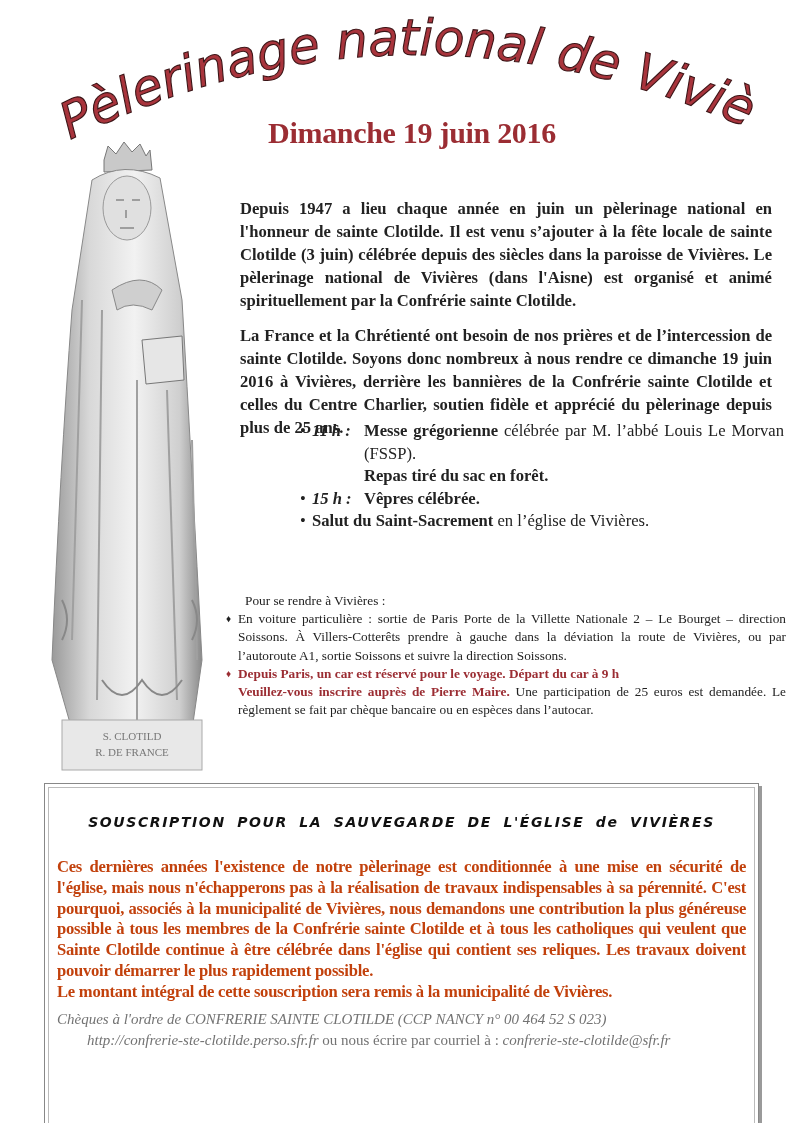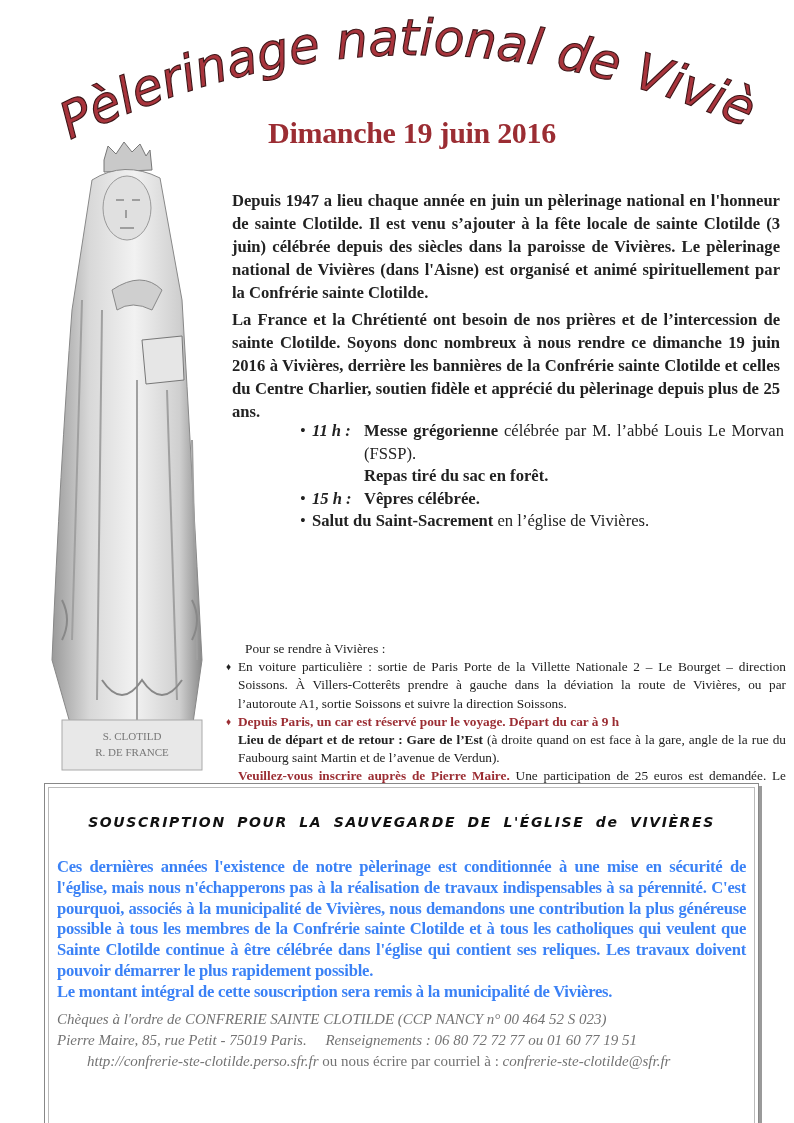--- a/index.html
+++ b/index.html
@@ -6,40 +6,40 @@
   body { width: 794px; height: 1123px; position: relative; overflow: hidden;
          font-family: "Liberation Serif", "DejaVu Serif", serif; color: #222; }
   .title-svg { position: absolute; left: 0; top: 0; width: 794px; height: 150px; }
   .title-svg text { font-family: "DejaVu Sans", sans-serif; font-style: italic; font-size: 50px;
                     fill: #a8343c; stroke: #3a1416; stroke-width: 1.1px; }
   .date { position: absolute; left: 0; width: 704px; top: 116px; text-align: center; padding-left: 120px; box-sizing: border-box;
           font-family: "Liberation Serif", serif; font-weight: bold; font-size: 30px; color: #9b2d33; letter-spacing: -0.3px; }
   .statue { position: absolute; left: 42px; top: 140px; width: 180px; height: 640px; }
   .intro { position: absolute; left: 228px; top: 185px; width: 556px; font-size: 16.6px; line-height: 23px;
            font-weight: bold; text-align: justify; color: #222; }
-  .intro p { margin: 4px; }
+  .intro p { margin: 12px; }
   .program { position: absolute; left: 300px; top: 420px; width: 484px; font-size: 16.6px; line-height: 22.6px; color: #222; }
   .program .row { position: relative; padding-left: 64px; text-align: justify; }
   .program .bullet { position: absolute; left: 0; top: 0; }
   .program .time { position: absolute; left: 12px; top: 0; font-weight: bold; font-style: italic; }
   .program .cont { padding-left: 64px; text-align: justify; }
   .program .salut { padding-left: 12px; }
   .program b { font-weight: bold; }
   .travel { position: absolute; left: 226px; top: 592px; width: 560px; font-size: 13.3px; line-height: 18.2px; color: #222; }
-  .travel .lead { padding-left: 19px; margin-top: 48px; }
+  .travel .lead { padding-left: 19px; }
   .travel .item { position: relative; padding-left: 12px; text-align: justify; }
   .travel .diamond { position: absolute; left: 0; top: 0; font-size: 10px; }
   .travel .red { color: #9b2d33; font-weight: bold; }
   .travel .sub { padding-left: 12px; text-align: justify; }
   .box { position: absolute; left: 44px; top: 783px; width: 715px; height: 358px; box-sizing: border-box;
          border: 1px solid #888; box-shadow: 3px 3px 0 #9a9a9a, inset 0 0 0 3px #fff, inset 0 0 0 4px #bbb; background: #fff; }
   .box-title { position: absolute; left: 0; right: 0; top: 30px; text-align: center;
                font-family: "DejaVu Sans", sans-serif; font-style: italic; font-weight: bold; font-size: 14px; letter-spacing: 1.6px; color: #111; word-spacing: 5px; }
   .box-body { position: absolute; left: 12px; right: 12px; top: 73px; font-size: 16.6px; line-height: 20.8px; font-weight: bold;
-              text-align: justify; color: #3b82f6; letter-spacing: -0.25px; }
+              text-align: justify; color: #c2410c; letter-spacing: -0.25px; }
   .box-body p { margin: 0; }
   .box-foot { position: absolute; left: 12px; right: 12px; top: 225px; font-size: 15px; line-height: 21px; font-style: italic; color: #737373; }
   .box-foot .line { white-space: nowrap; }
   .box-foot .url { padding-left: 30px; }
   .box-foot .normal { font-style: normal; margin-top: 36px; }
 </style>
 </head>
 <body>
 
 <svg class="title-svg" viewBox="0 0 794 150">
@@ -109,28 +109,26 @@
 <div class="travel">
   <div class="lead">Pour se rendre à Vivières :</div>
   <div class="item">
     <span class="diamond">♦</span>
     <span>En voiture particulière : sortie de Paris Porte de la Villette Nationale 2 – Le Bourget – direction Soissons. À Villers-Cotterêts prendre à gauche dans la déviation la route de Vivières, ou par l’autoroute A1, sortie Soissons et suivre la direction Soissons.</span>
   </div>
   <div class="item">
     <span class="diamond" style="color:#9b2d33">♦</span>
     <span class="red">Depuis Paris, un car est réservé pour le voyage. Départ du car à 9 h</span>
   </div>
-  <div class="sub"><b>Lieu de départ et de retour : Gare de l’Est</b><span> (à droite quand on est face à la gare, angle de la rue du Faubourg saint Martin et de l’avenue de Verdun).</span></div>
   <div class="sub"><span class="red">Veuillez-vous inscrire auprès de Pierre Maire.</span><span> Une participation de 25 euros est demandée. Le règlement se fait par chèque bancaire ou en espèces dans l’autocar.</span></div>
 </div>
 
 <div class="box">
   <div class="box-title">SOUSCRIPTION POUR LA SAUVEGARDE DE L'ÉGLISE de VIVIÈRES</div>
   <div class="box-body">
     <p>Ces dernières années l'existence de notre pèlerinage est conditionnée à une mise en sécurité de l'église, mais nous n'échapperons pas à la réalisation de travaux indispensables à sa pérennité. C'est pourquoi, associés à la municipalité de Vivières, nous demandons une contribution la plus généreuse possible à tous les membres de la Confrérie sainte Clotilde et à tous les catholiques qui veulent que Sainte Clotilde continue à être célébrée dans l'église qui contient ses reliques. Les travaux doivent pouvoir démarrer le plus rapidement possible.</p>
     <p>Le montant intégral de cette souscription sera remis à la municipalité de Vivières.</p>
   </div>
   <div class="box-foot">
     <div class="line">Chèques à l'ordre de CONFRERIE SAINTE CLOTILDE  (CCP NANCY  n° 00 464 52 S 023)</div>
-    <div class="line"><span>Pierre Maire, 85, rue Petit - 75019  Paris.</span>&nbsp;&nbsp;&nbsp;&nbsp;&nbsp;<span>Renseignements : 06 80 72 72 77  ou 01 60 77 19 51</span></div>
     <div class="line url"><span>http://confrerie-ste-clotilde.perso.sfr.fr</span><span class="normal"> ou nous écrire par courriel à : </span><span>confrerie-ste-clotilde@sfr.fr</span></div>
   </div>
 </div>
 
 </body></html>

